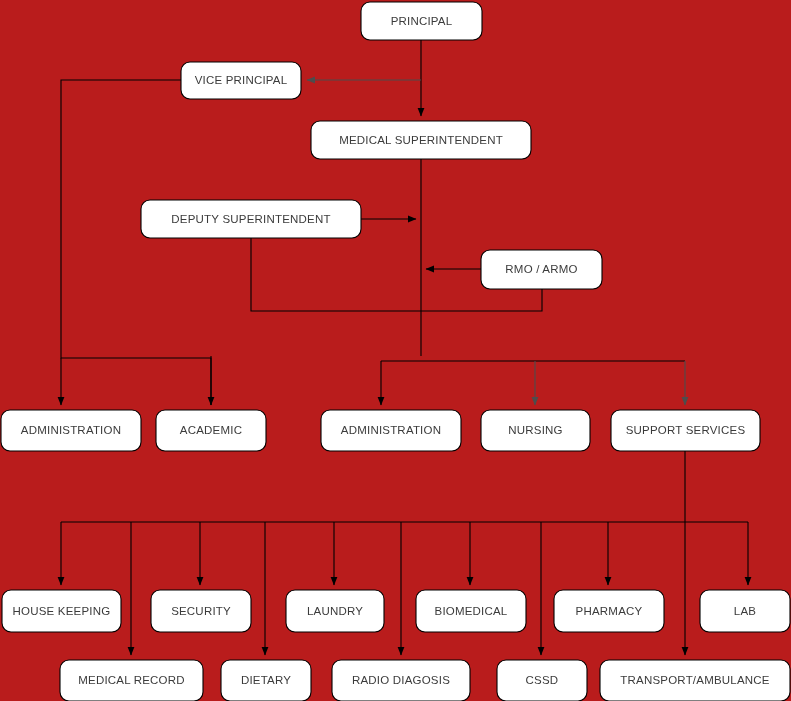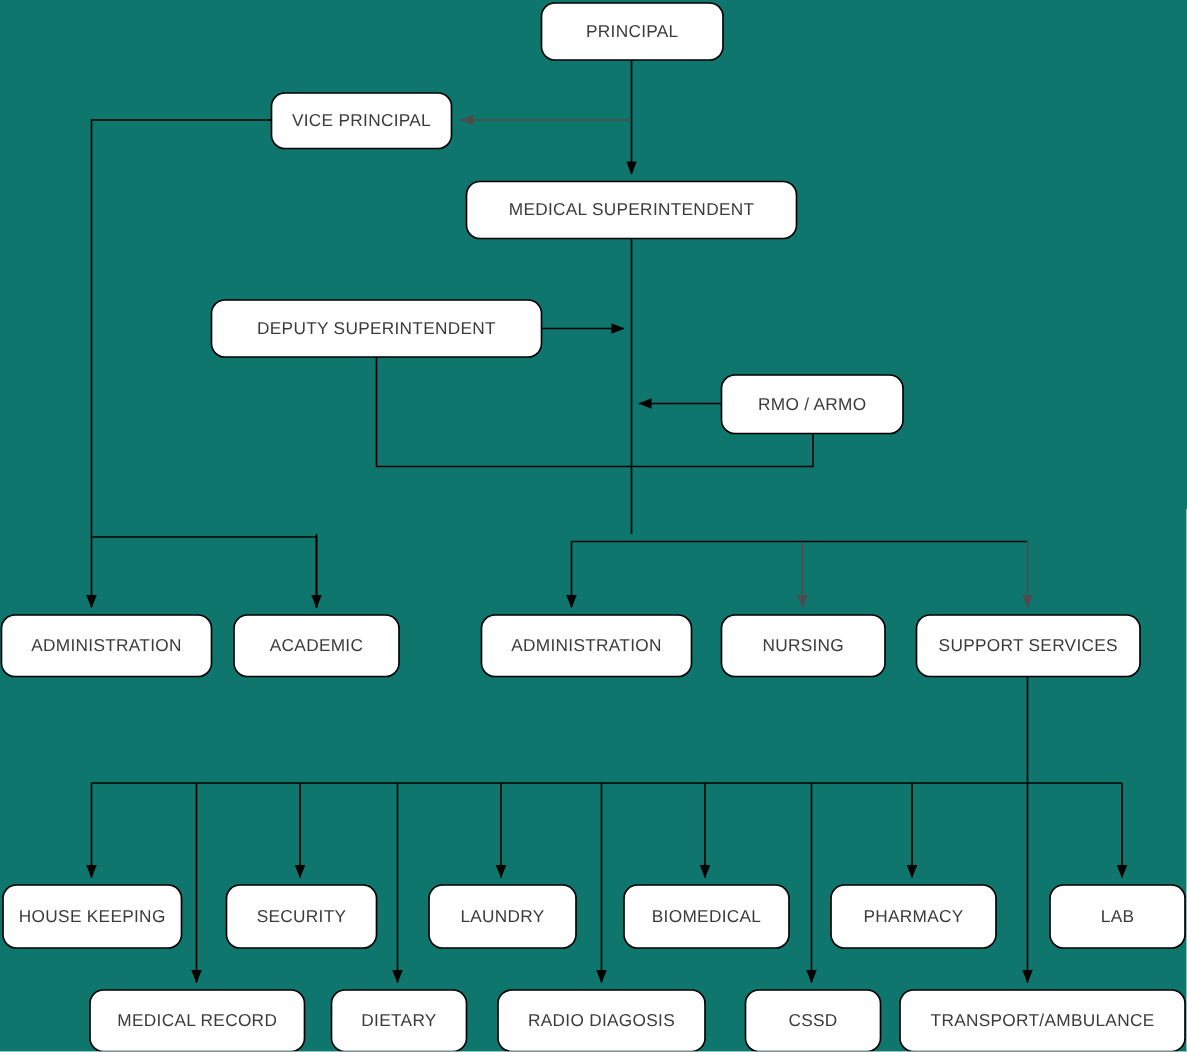--- a/index.html
+++ b/index.html
@@ -8,21 +8,21 @@
     padding: 0;
     background: #ffffff;
   }
   body {
     font-family: "Liberation Sans", sans-serif;
   }
   #chart-root {
     position: relative;
     width: 791px;
     height: 701px;
-    background: #0f766e;
+    background: #b91c1c;
     overflow: hidden;
   }
   svg#org-svg {
     display: block;
     width: 791px;
     height: 701px;
   }
   .node-box {
     fill: #ffffff;
     stroke: #000000;

